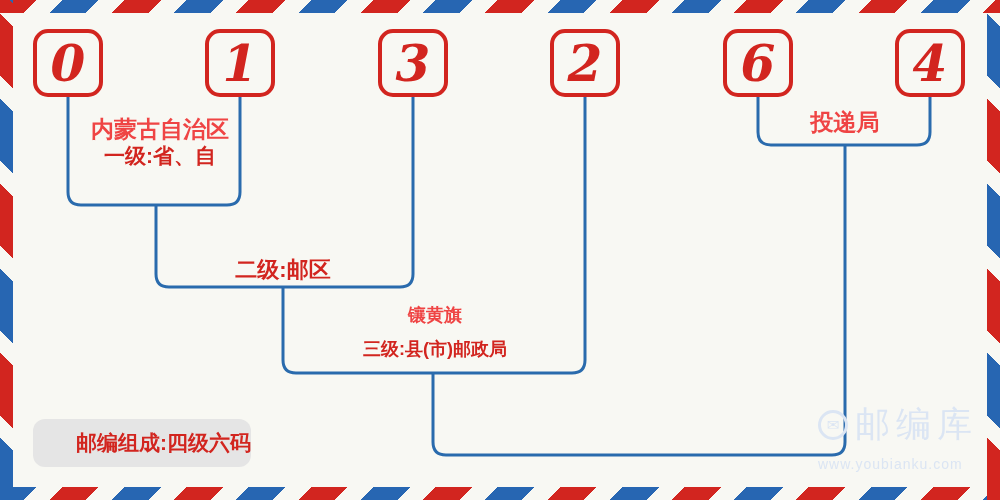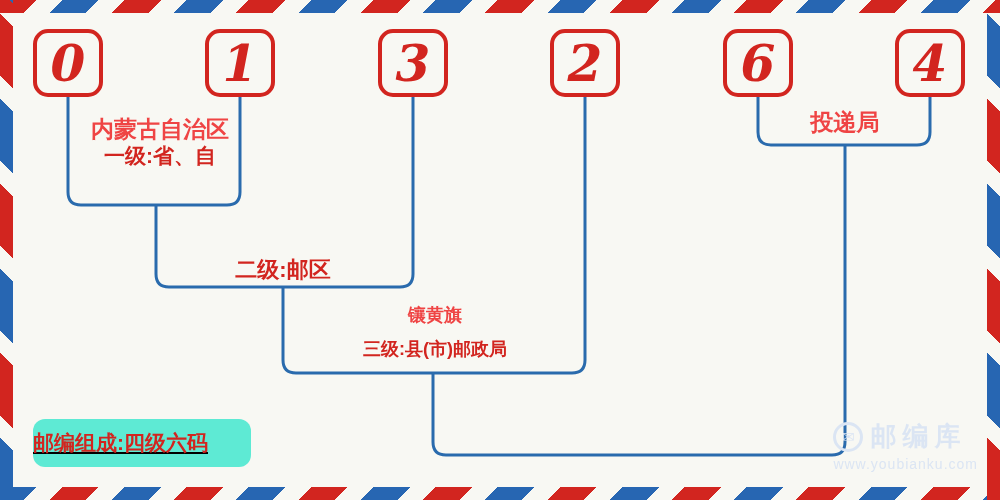--- a/index.html
+++ b/index.html
@@ -38,30 +38,30 @@
   .lbl-level1{left:160px;top:143px;font-size:21px;line-height:25px;}
   .lbl-level2{left:283px;top:255px;font-size:22px;text-align:center;}
   .lbl-region3{left:435px;top:303px;font-size:18px;}
   .lbl-level3{left:435px;top:337px;font-size:18px;}
   .lbl-region4{left:634px;top:391px;font-size:22px;}
   .lbl-level4{left:637px;top:425px;font-size:22px;}
   .lbl-region5{left:845px;top:107px;font-size:23px;}
   
   .composition-box{
     position:absolute;left:33px;top:419px;width:218px;height:48px;z-index:4;
-    background:#5eead4;border-radius:12px;display:flex;align-items:center;justify-content:flex-start;text-decoration:underline;
+    background:#e5e5e5;border-radius:12px;display:flex;align-items:center;justify-content:flex-end;
   }
   .composition-box span{color:#d2251f;font-weight:bold;font-size:21px;white-space:nowrap;}
   
   .watermark{position:absolute;right:22px;bottom:28px;z-index:4;color:#dbe5f3;}
   .wm-row{display:flex;align-items:center;gap:7px;}
   .wm-icon{width:24px;height:24px;border:3px solid #dbe5f3;border-radius:50%;
     display:flex;align-items:center;justify-content:center;font-size:15px;line-height:1;}
-  .wm-brand{font-size:26px;font-weight:bold;letter-spacing:6px;}
-  .wm-url{font-size:14px;margin-top:2px;letter-spacing:1px;}
+  .wm-brand{font-size:35px;font-weight:normal;letter-spacing:6px;}
+  .wm-url{font-size:14px;margin-top:8px;letter-spacing:1px;}
 </style>
 </head>
 <body>
 
 <div class="frame">
 
   <div class="border-strip border-top"></div>
   <div class="border-strip border-bottom"></div>
   <div class="border-strip border-left"></div>
   <div class="border-strip border-right"></div>

